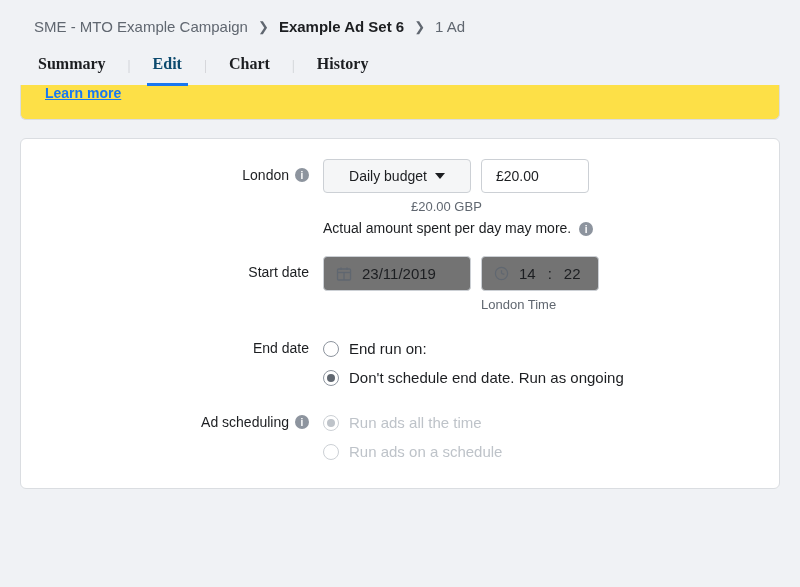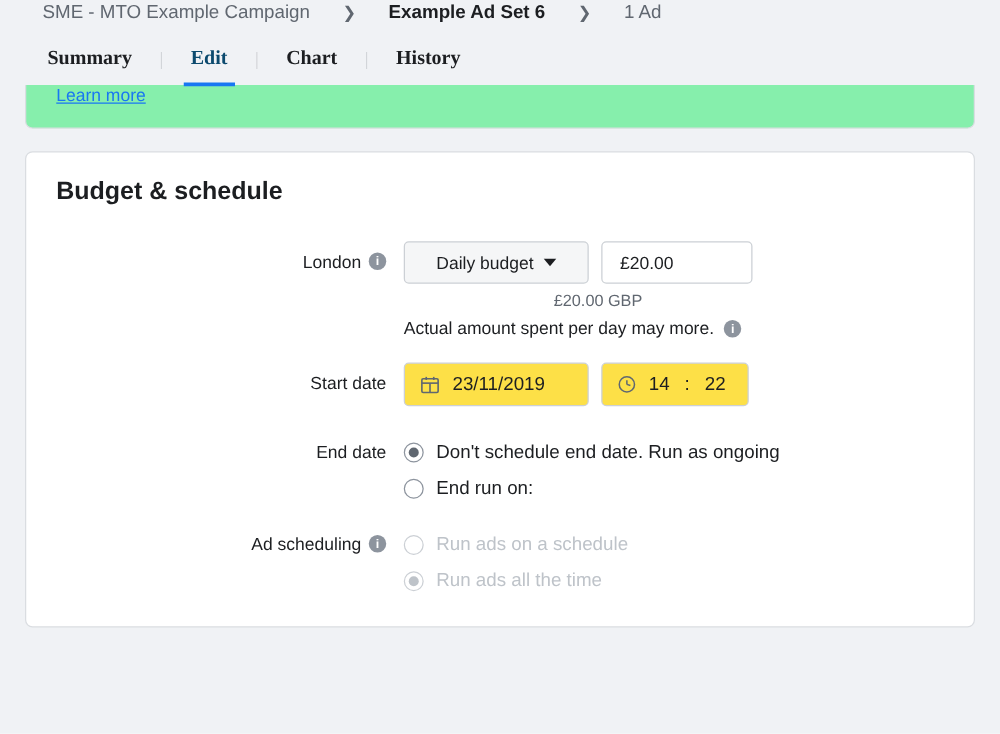--- a/index.html
+++ b/index.html
@@ -11,22 +11,22 @@
       width: 800px;
       height: 587px;
       overflow: hidden;
     }
     .page {
       padding: 0 20px;
     }
     .breadcrumb {
       display: flex;
       align-items: center;
-      gap: 26px;
-      padding: 1px 0 10px 14px;
+      gap: 10px;
+      padding: 18px 0 10px 14px;
       font-size: 15px;
       color: #606770;
     }
     .breadcrumb .chev { color: #606770; font-size: 13px; }
     .breadcrumb .current { font-weight: 700; color: #1c1e21; }
     .tabs {
       display: flex;
       align-items: center;
       padding-left: 14px;
       gap: 0;
@@ -50,26 +50,27 @@
       left: -2px; right: -2px; bottom: -1px;
       height: 3px;
       background: #1877f2;
     }
     .tab-sep {
       color: #ced0d4;
       margin: 0 18px;
       font-size: 15px;
     }
     .learn-card {
-      background: #86efac;
+      background: #fde047;
       border: 1px solid #dadde1;
       border-top: none;
       border-radius: 0 0 6px 6px;
       padding: 6px 24px 12px;
       margin-top: -1px;
+      font-weight: bold;
     }
     .learn-link {
       color: #1877f2;
       font-size: 14px;
       text-decoration: underline;
       position: relative;
       top: -6px;
     }
     .card {
       background: #fff;
@@ -146,39 +147,39 @@
       border-right: 5px solid transparent;
       border-top: 6px solid #1c1e21;
     }
     .text-input {
       border: 1px solid #ccd0d5;
       background: #fff;
       border-radius: 4px;
       padding: 8px 14px;
       font-size: 14px;
       color: #1c1e21;
-      width: 121px;
+      width: 108px;
     }
     .subtext {
       font-size: 13px;
       color: #606770;
     }
     .subtext-offset {
-      margin-left: 120px;
+      margin-left: 88px;
     }
     .helper-text {
       font-size: 14px;
       color: #1c1e21;
     }
     .date-input, .time-input {
       display: flex;
       align-items: center;
       gap: 10px;
       border: 1px solid #ccd0d5;
-      background: #fde047;
+      background: #737373;
       border-radius: 4px;
       padding: 8px 12px;
       font-size: 15px;
       color: #1c1e21;
     }
     .date-input { width: 148px; }
     .time-input { width: 118px; }
     .time-sep { margin: 0 2px; }
     .icon-svg { display: block; }
     .radio-group {
@@ -237,21 +238,20 @@
     <div class="tab">Chart</div>
     <span class="tab-sep">|</span>
     <div class="tab">History</div>
   </div>
 
   <div class="learn-card">
     <a href="#" class="learn-link">Learn more</a>
   </div>
 
   <div class="card">
-    <div class="section-title">Budget &amp; schedule</div>
 
     <div class="form-row">
       <div class="label-col">
         <span>London</span>
         <span class="info-icon">i</span>
       </div>
       <div class="field-col">
         <div class="row-inline">
           <div class="dropdown-btn">
             <span>Daily budget</span>
@@ -287,53 +287,54 @@
             <svg class="icon-svg" width="15" height="15" viewBox="0 0 16 16" fill="none" stroke="#606770" stroke-width="1.3">
               <circle cx="8" cy="8" r="6.5"></circle>
               <line x1="8" y1="8" x2="8" y2="4.5"></line>
               <line x1="8" y1="8" x2="11" y2="9"></line>
             </svg>
             <span>14</span>
               <span class="time-sep">:</span>
               <span>22</span>
           </div>
         </div>
+        <div class="subtext tz-offset">London Time</div>
       </div>
     </div>
 
     <div class="form-row">
       <div class="label-col">
         <span>End date</span>
       </div>
       <div class="field-col">
         <div class="radio-group">
           <div class="radio-row">
+            <span class="radio"></span>
+            <span>End run on:</span>
+          </div>
+          <div class="radio-row">
             <span class="radio checked"></span>
             <span>Don't schedule end date. Run as ongoing</span>
-          </div>
-          <div class="radio-row">
-            <span class="radio"></span>
-            <span>End run on:</span>
           </div>
         </div>
       </div>
     </div>
 
     <div class="form-row" style="margin-bottom:0;">
       <div class="label-col">
         <span>Ad scheduling</span>
         <span class="info-icon">i</span>
       </div>
       <div class="field-col">
         <div class="radio-group">
           <div class="radio-row disabled">
+            <span class="radio disabled checked"></span>
+            <span>Run ads all the time</span>
+          </div>
+          <div class="radio-row disabled">
             <span class="radio disabled"></span>
             <span>Run ads on a schedule</span>
-          </div>
-          <div class="radio-row disabled">
-            <span class="radio disabled checked"></span>
-            <span>Run ads all the time</span>
           </div>
         </div>
       </div>
     </div>
   </div>
 </div>
 
 </body></html>

